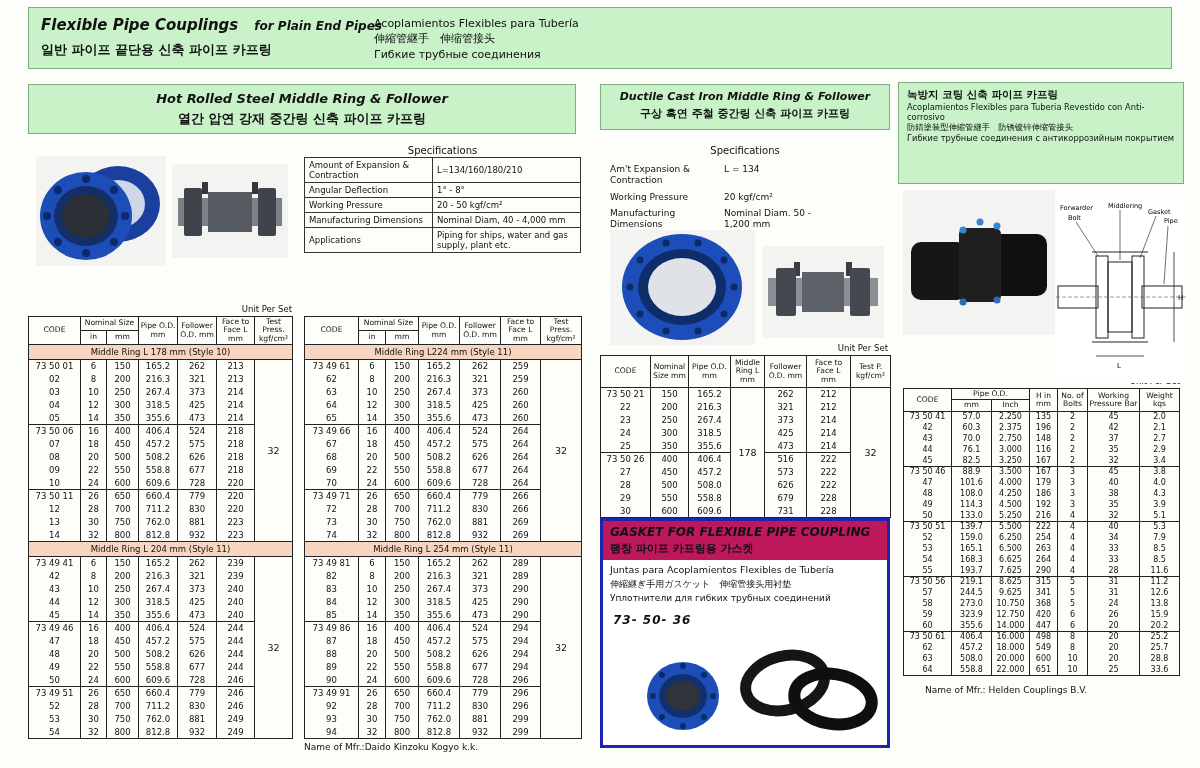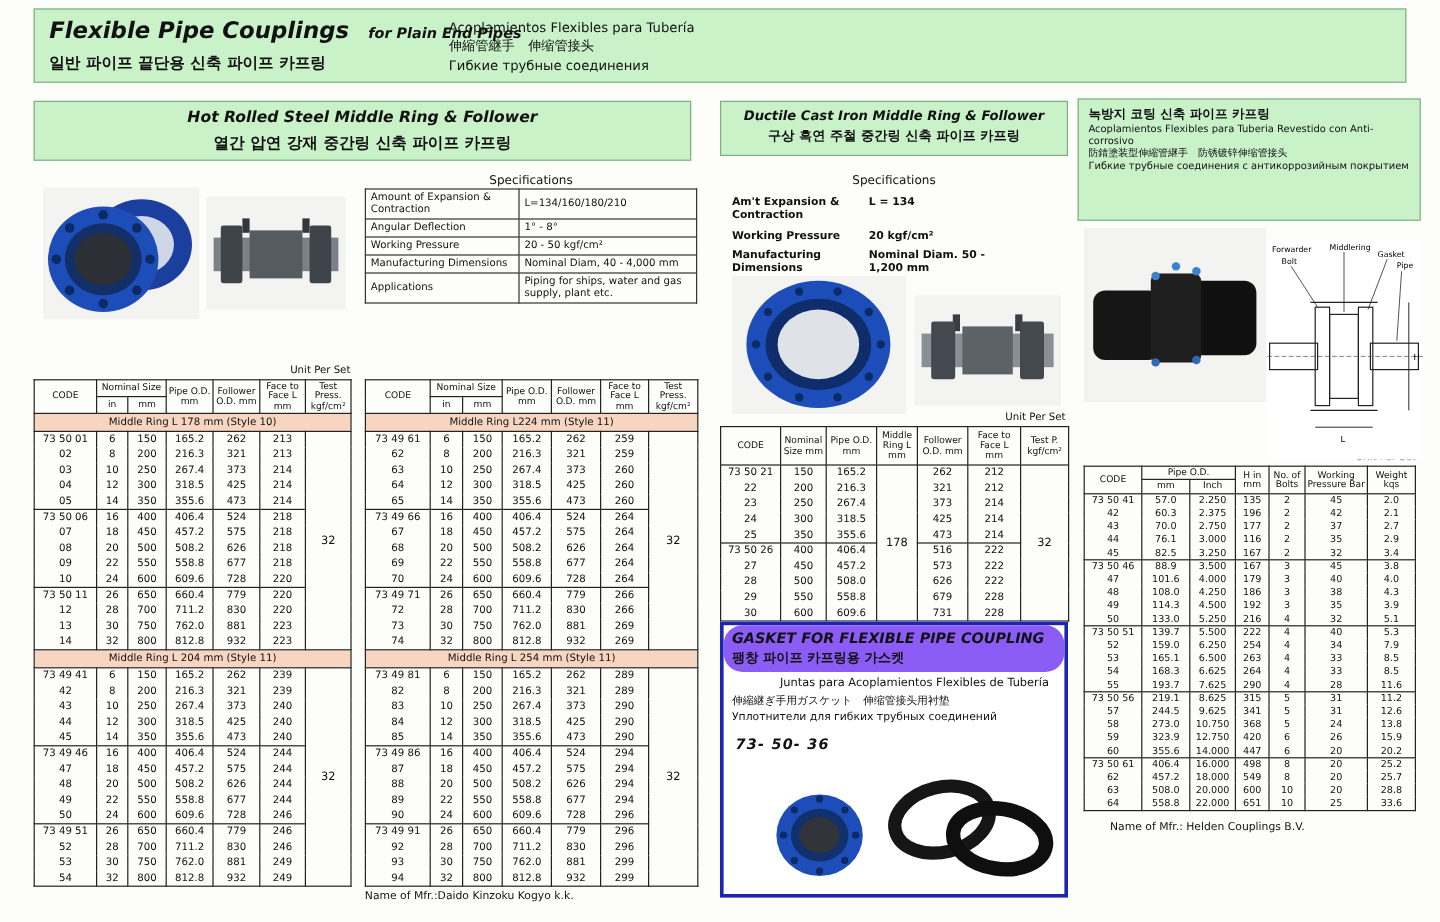--- a/index.html
+++ b/index.html
@@ -7,21 +7,21 @@
               font-family:"DejaVu Sans", sans-serif; color:#111; }
   .abs { position:absolute; }
   .green { background:#c9f2c9; border:1px solid #7fae82; }
   .bi { font-weight:bold; font-style:italic; }
   .b { font-weight:bold; }
   .ctr { text-align:center; }
   .rt { text-align:right; }
 
   
   .banner { left:28px; top:7px; width:1144px; height:62px; padding:7px 12px; }
-  .banner-en { font-size:19px; }
+  .banner-en { font-size:15px; }
   .banner-sub { font-size:12px; margin-left:16px; }
   .banner-ko { font-size:13px; margin-top:7px; }
   .banner-mid { position:absolute; left:345px; top:8px; font-size:11px; line-height:1.4; }
 
   
   .sec-hot  { left:28px;  top:84px; width:548px; height:50px; padding-top:6px; }
   .sec-hot .l1 { font-size:13px; }
   .sec-hot .l2 { font-size:13px; margin-top:4px; }
   .sec-duc  { left:600px; top:84px; width:290px; height:46px; padding-top:5px; }
   .sec-duc .l1 { font-size:11px; }
@@ -29,44 +29,44 @@
   .sec-anti { left:898px; top:82px; width:286px; height:102px; padding:4px 8px; }
   .sec-anti .l1 { font-size:12.5px; line-height:1.15; }
   .sec-anti .l2 { font-size:10.5px; margin-top:1px; }
   .sec-anti .sm { font-size:8.3px; line-height:1.15; margin-top:1px; }
 
   
   .spec-title { font-size:10px; }
   .spectab { border-collapse:collapse; }
   .spectab td { border:1px solid #333; font-size:8.5px; padding:2px 4px; white-space:pre-line; vertical-align:middle; }
   .spectab .sl { width:128px;margin-left:16px; }
-  .spec2 { font-size:9px; line-height:1.2;font-weight:bold; }
+  .spec2 { font-size:9px; line-height:1.2; }
   .spec2 table td { padding:2px 2px; vertical-align:top; white-space:pre-line; font-size:9px; }
   .spec2 .sl { width:112px; }
 
   .ups { font-size:8.5px; }
 
   
   .dtab { border-collapse:collapse; border:1.5px solid #111; table-layout:fixed; }
   .dtab th { border:1px solid #222; font-weight:normal; font-size:7.6px; line-height:1.1; padding:1px; vertical-align:middle; }
   .dtab td { border-left:1px solid #222; border-right:1px solid #222; font-size:8.5px;
              text-align:center; height:13px; padding:0 1px; white-space:nowrap; overflow:hidden; }
   .dtab tr.bend td { border-bottom:1px solid #222; }
   .dtab .ghead td { background:#f8d5c0; font-size:8.5px; border:1px solid #222; height:15px; }
   .dtab .vspan { border:1px solid #222; font-size:9.5px; }
   .t3 td { height:11px; font-size:8px; }
 
   .mfr { font-size:9px; }
 
   
   .gasket { left:600px; top:518px; width:290px; height:230px; border:3px solid #1d24b0; background:#fff; }
-  .g-cyan { background:#8b5cf6; padding:4px 7px 4px;border-radius:16px; }
+  .g-cyan { background:#be185d; padding:4px 7px 4px; }
   .g-t1 { font-size:12px; }
   .g-t2 { font-size:11px; margin-top:2px; }
-  .g-es { font-size:9.5px; padding:4px 7px 0;margin-left:40px; }
+  .g-es { font-size:9.5px; padding:4px 7px 0; }
   .g-cjk { font-size:9px; padding:3px 7px 0; }
   .g-ru { font-size:9px; padding:2px 7px 0; }
   .g-code { font-size:12px; padding:10px 0 0 10px; letter-spacing:1px; }
 
   .photo { background:#f3f3f1; }
   svg text { font-family:"DejaVu Sans", sans-serif; }
 </style>
 </head>
 <body>
 
@@ -936,21 +936,21 @@
         <td>2.375</td>
         <td>196</td>
         <td>2</td>
         <td>42</td>
         <td>2.1</td>
       </tr>
       <tr>
         <td>43</td>
         <td>70.0</td>
         <td>2.750</td>
-        <td>177</td>
+        <td>148</td>
         <td>2</td>
         <td>37</td>
         <td>2.7</td>
       </tr>
       <tr>
         <td>44</td>
         <td>76.1</td>
         <td>3.000</td>
         <td>116</td>
         <td>2</td>

